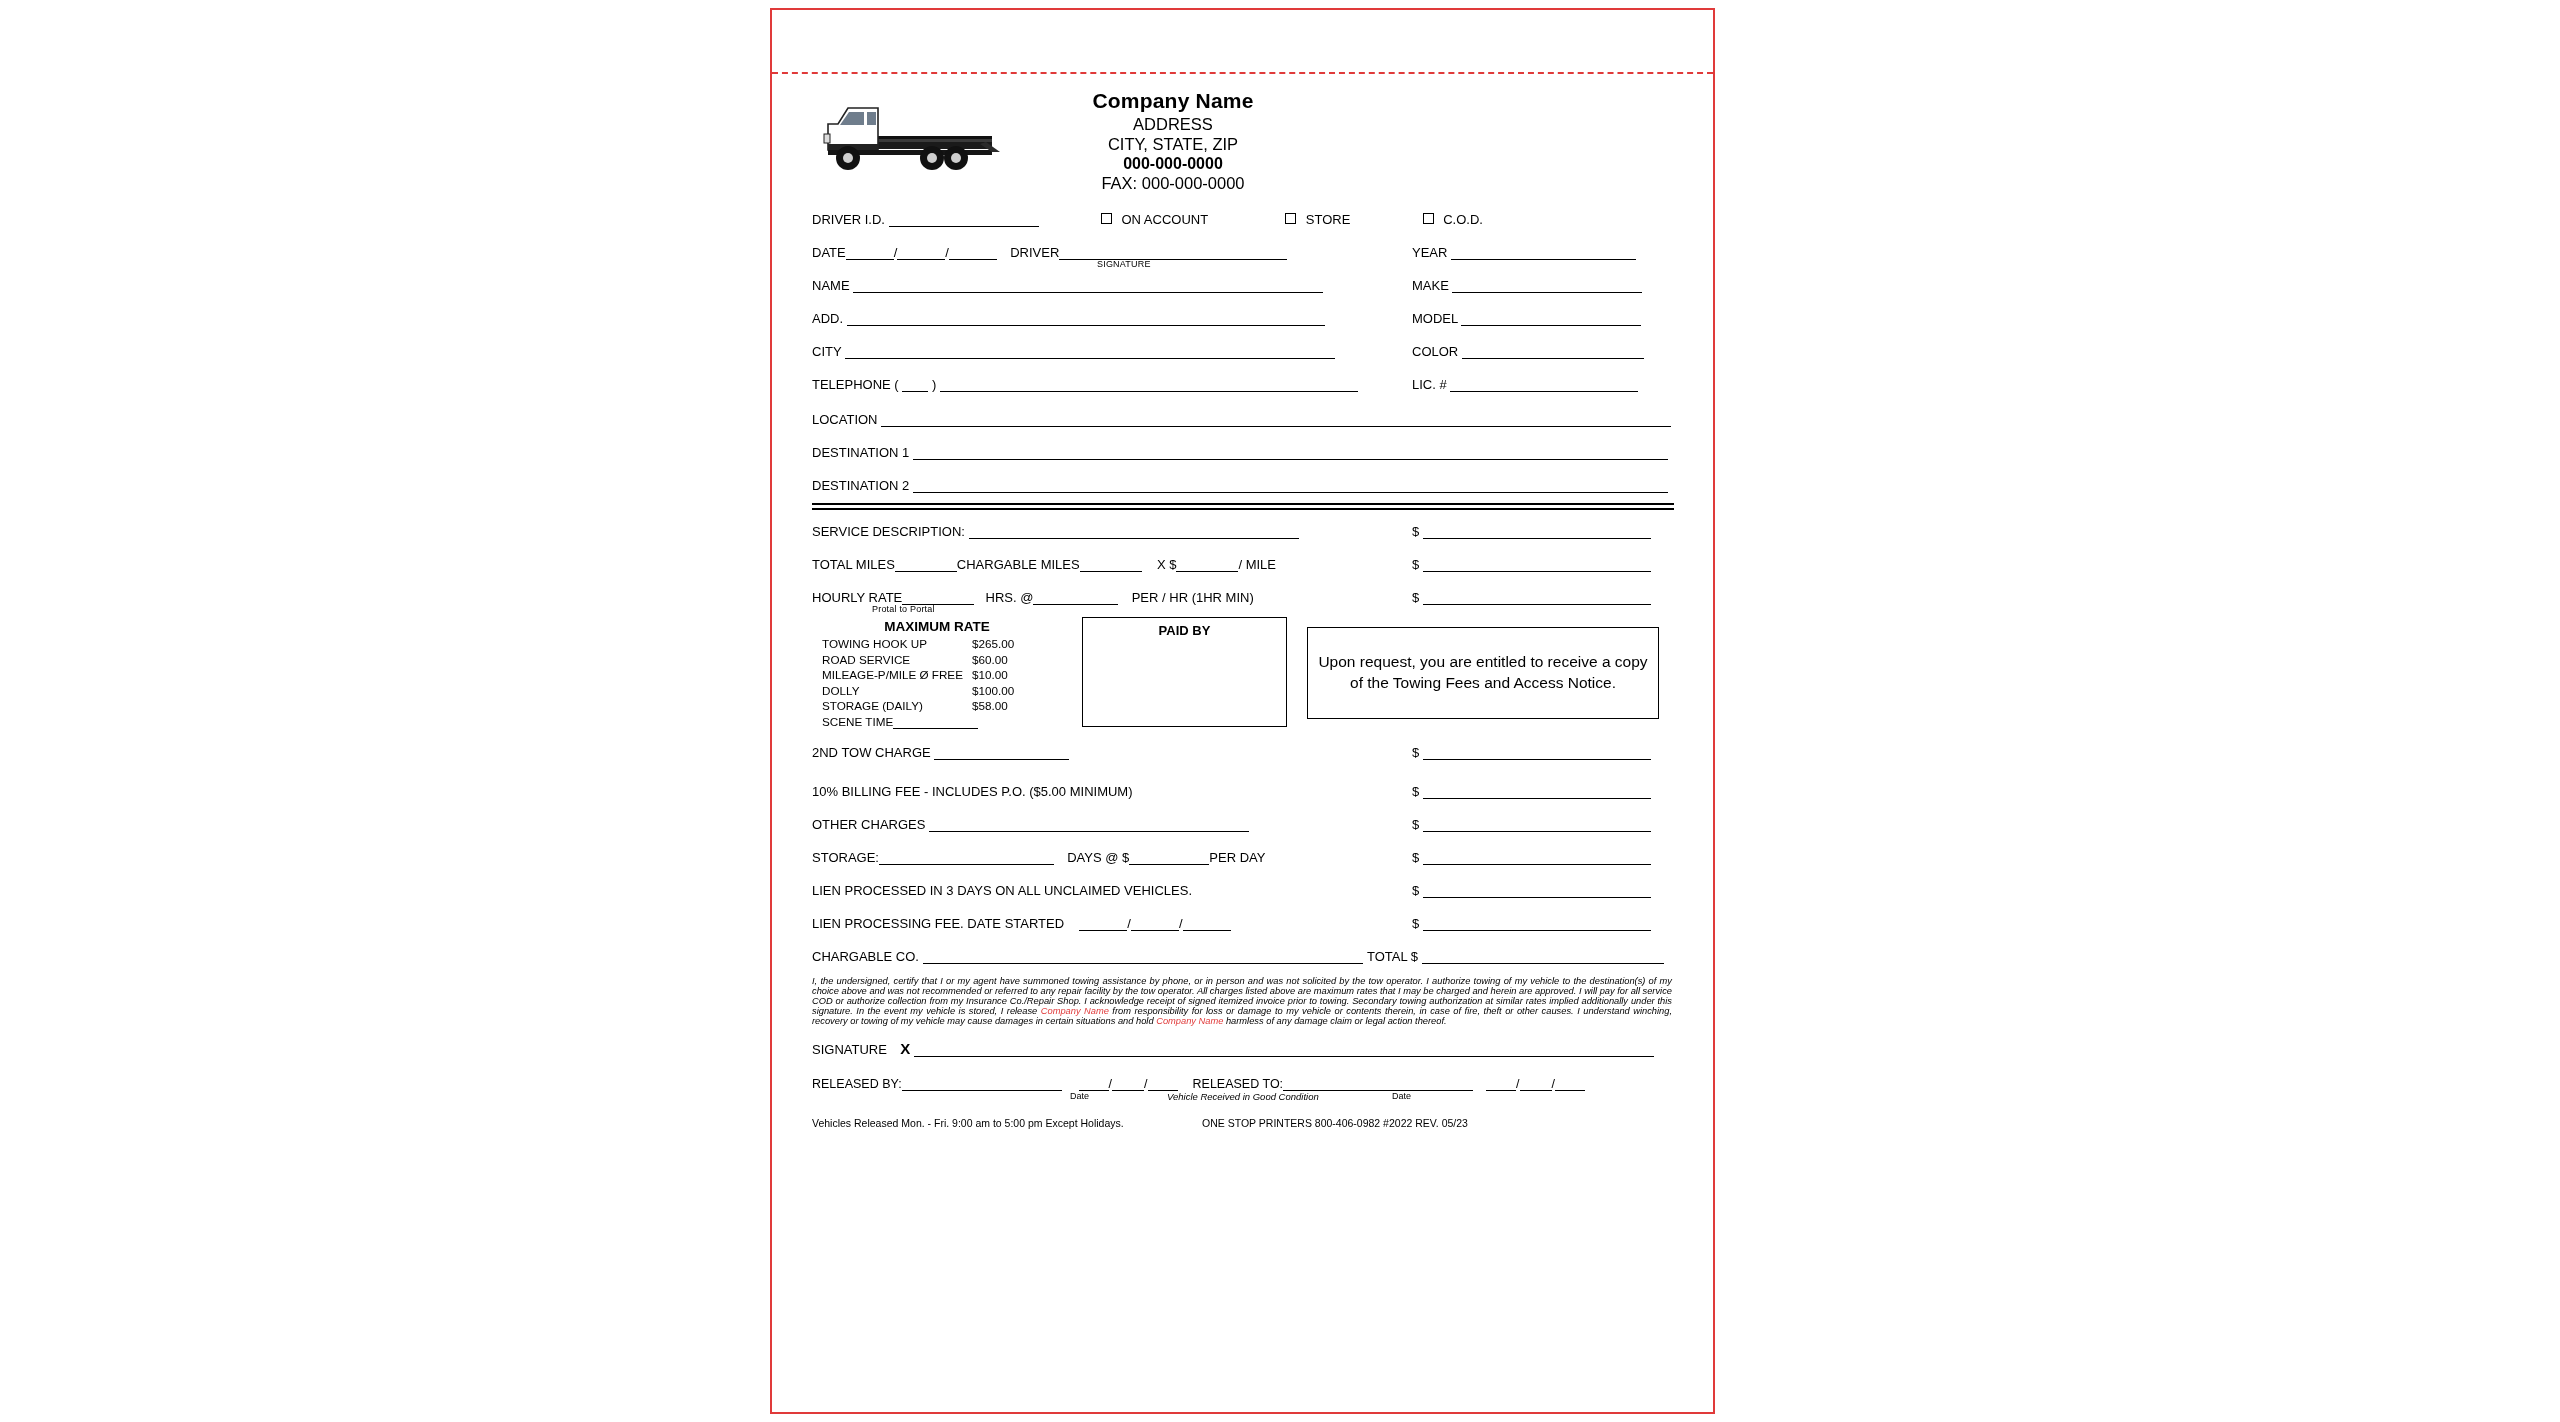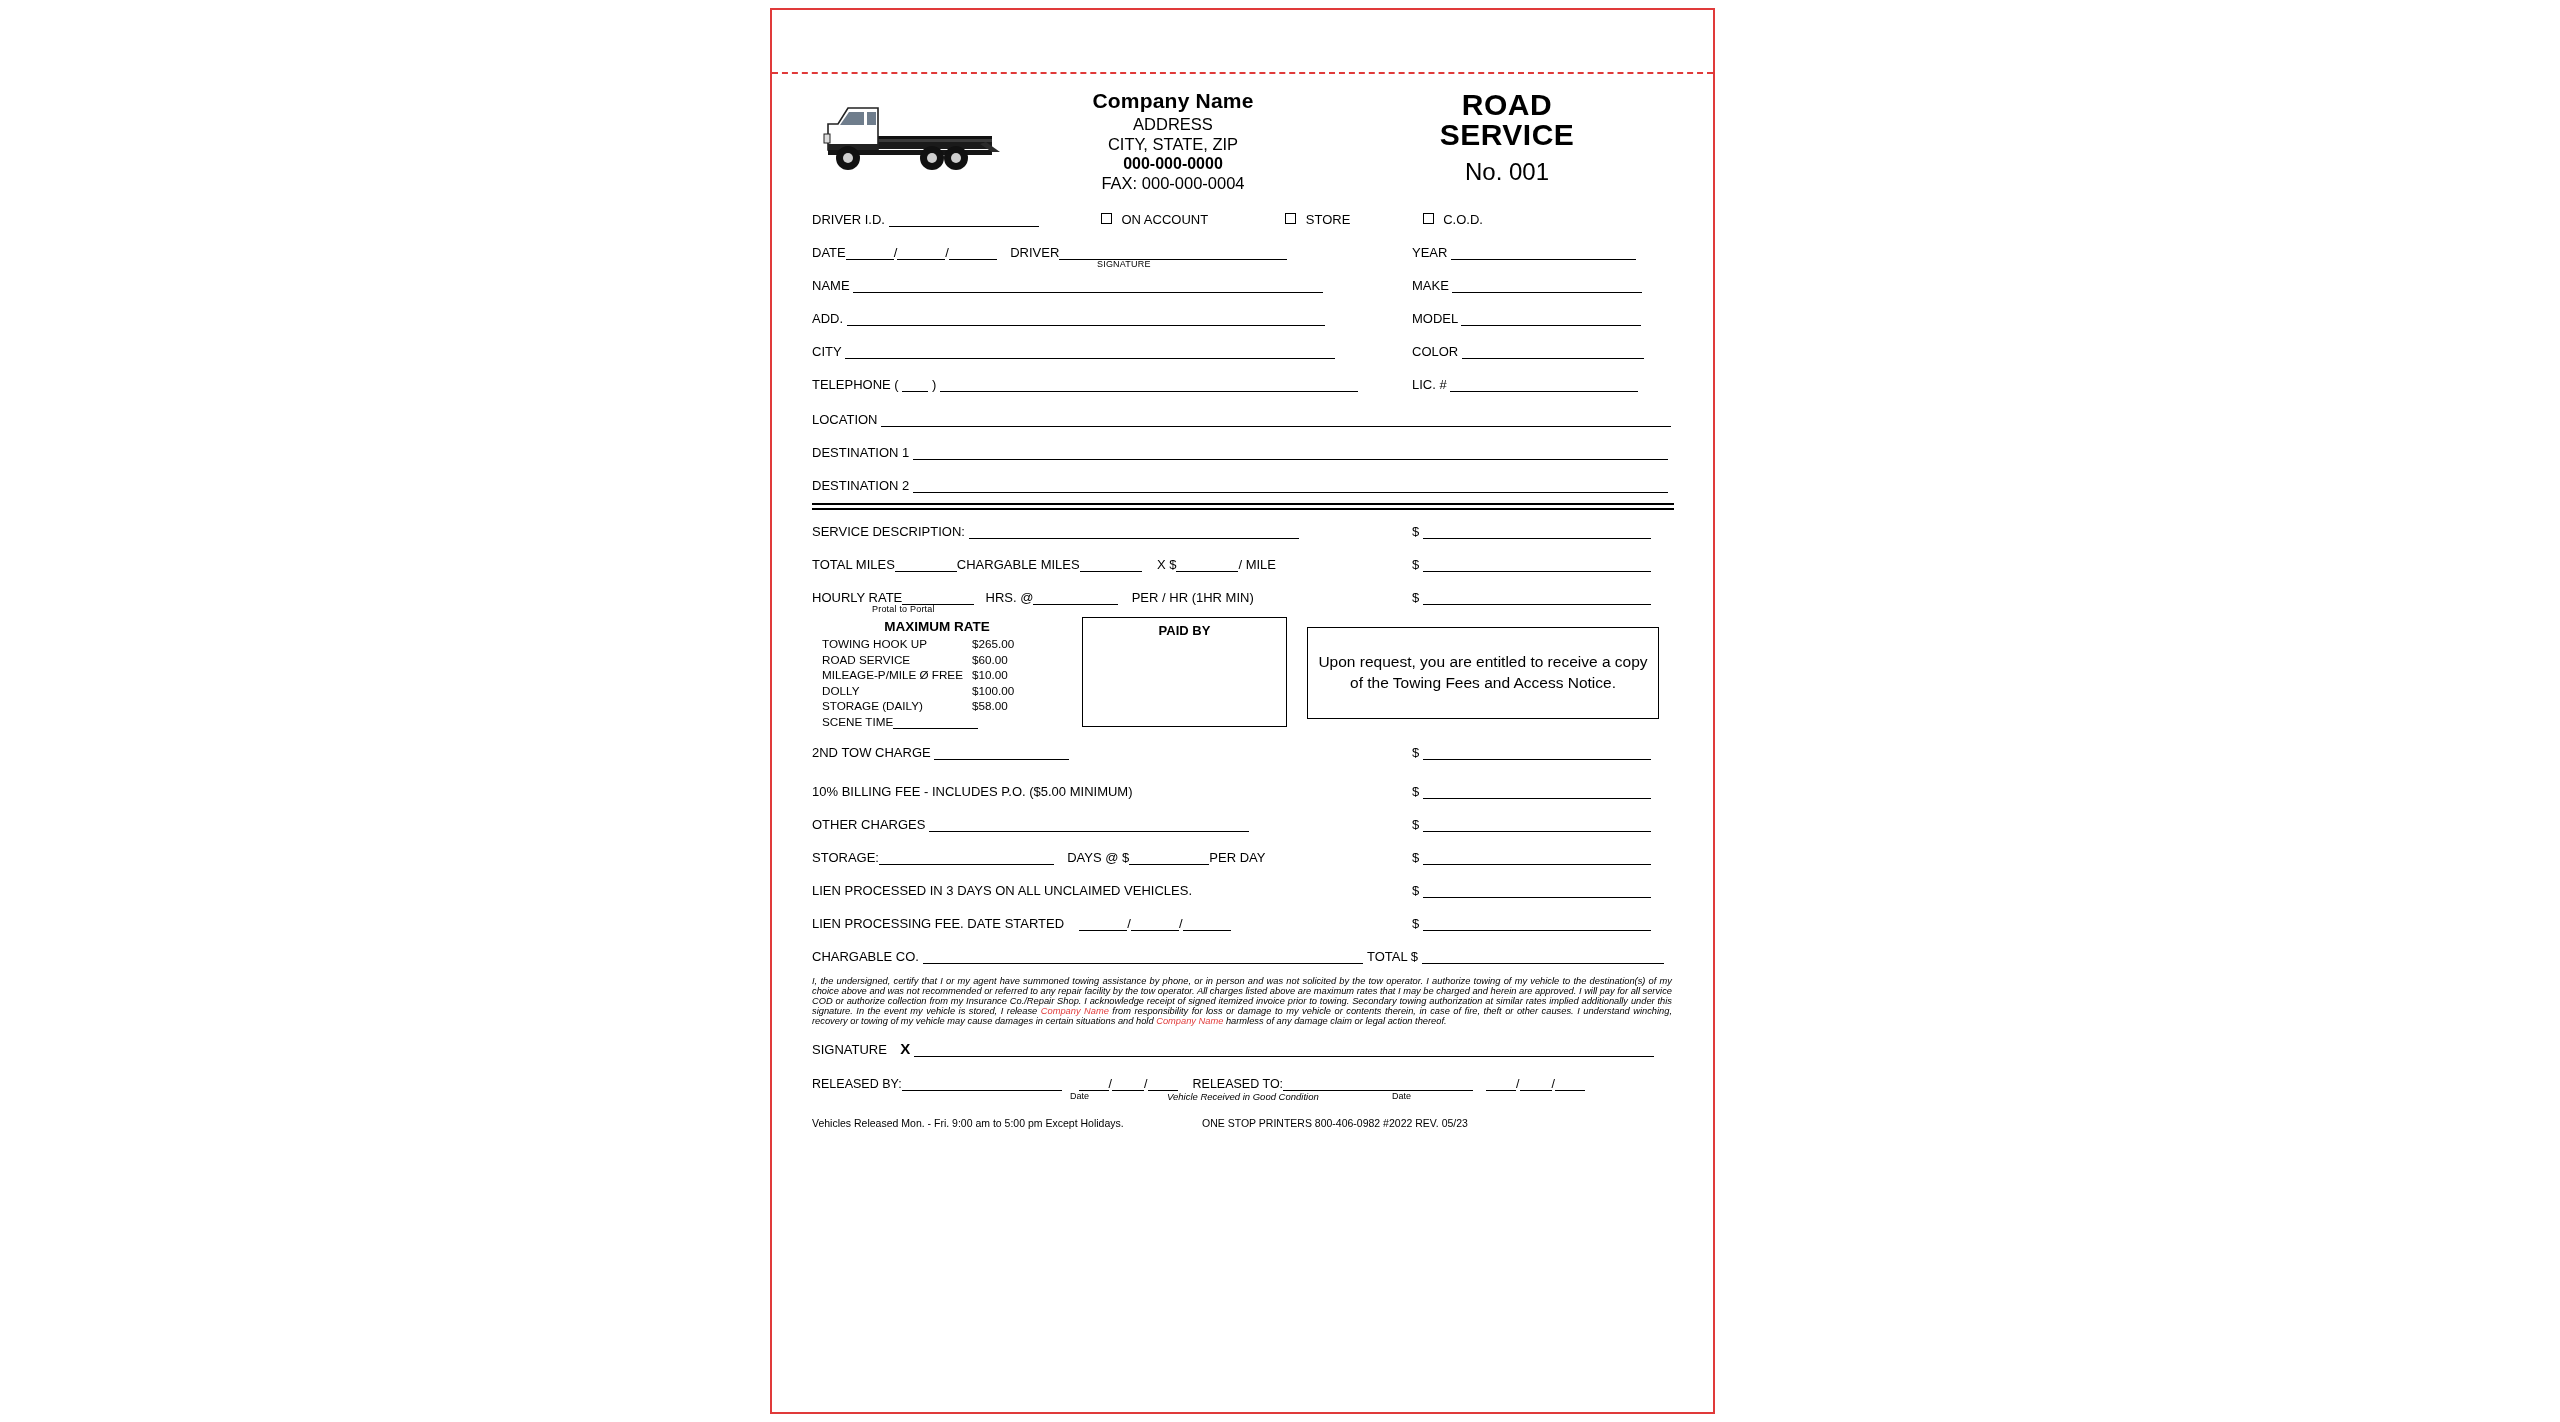--- a/index.html
+++ b/index.html
@@ -271,28 +271,23 @@
           <circle cx="136" cy="64" r="5" fill="#cfcfcf"></circle>
 
           <polygon points="166,48 180,58 172,58 160,50" fill="#2a2a2a"></polygon>
         </svg>
 
         <div class="company-block">
           <div class="company-name">Company Name</div>
           <div class="company-line">ADDRESS</div>
           <div class="company-line">CITY, STATE, ZIP</div>
           <div class="company-line bold">000-000-0000</div>
-          <div class="company-line">FAX: 000-000-0004</div>
+          <div class="company-line">FAX: 000-000-0000</div>
         </div>
 
-        <div class="road-block">
-          <div class="road-service">ROAD</div>
-          <div class="road-service">SERVICE</div>
-          <div class="road-no">No. 001</div>
-        </div>
       </div>
 
       <div class="row" style="margin-top:22px;">
         <span class="lbl">DRIVER I.D.</span>
         <span class="u" style="width:150px;"></span>
         <span style="display:inline-block;width:55px;"></span>
         <span class="chk"></span>
         <span>ON ACCOUNT</span>
         <span style="display:inline-block;width:70px;"></span>
         <span class="chk"></span>

